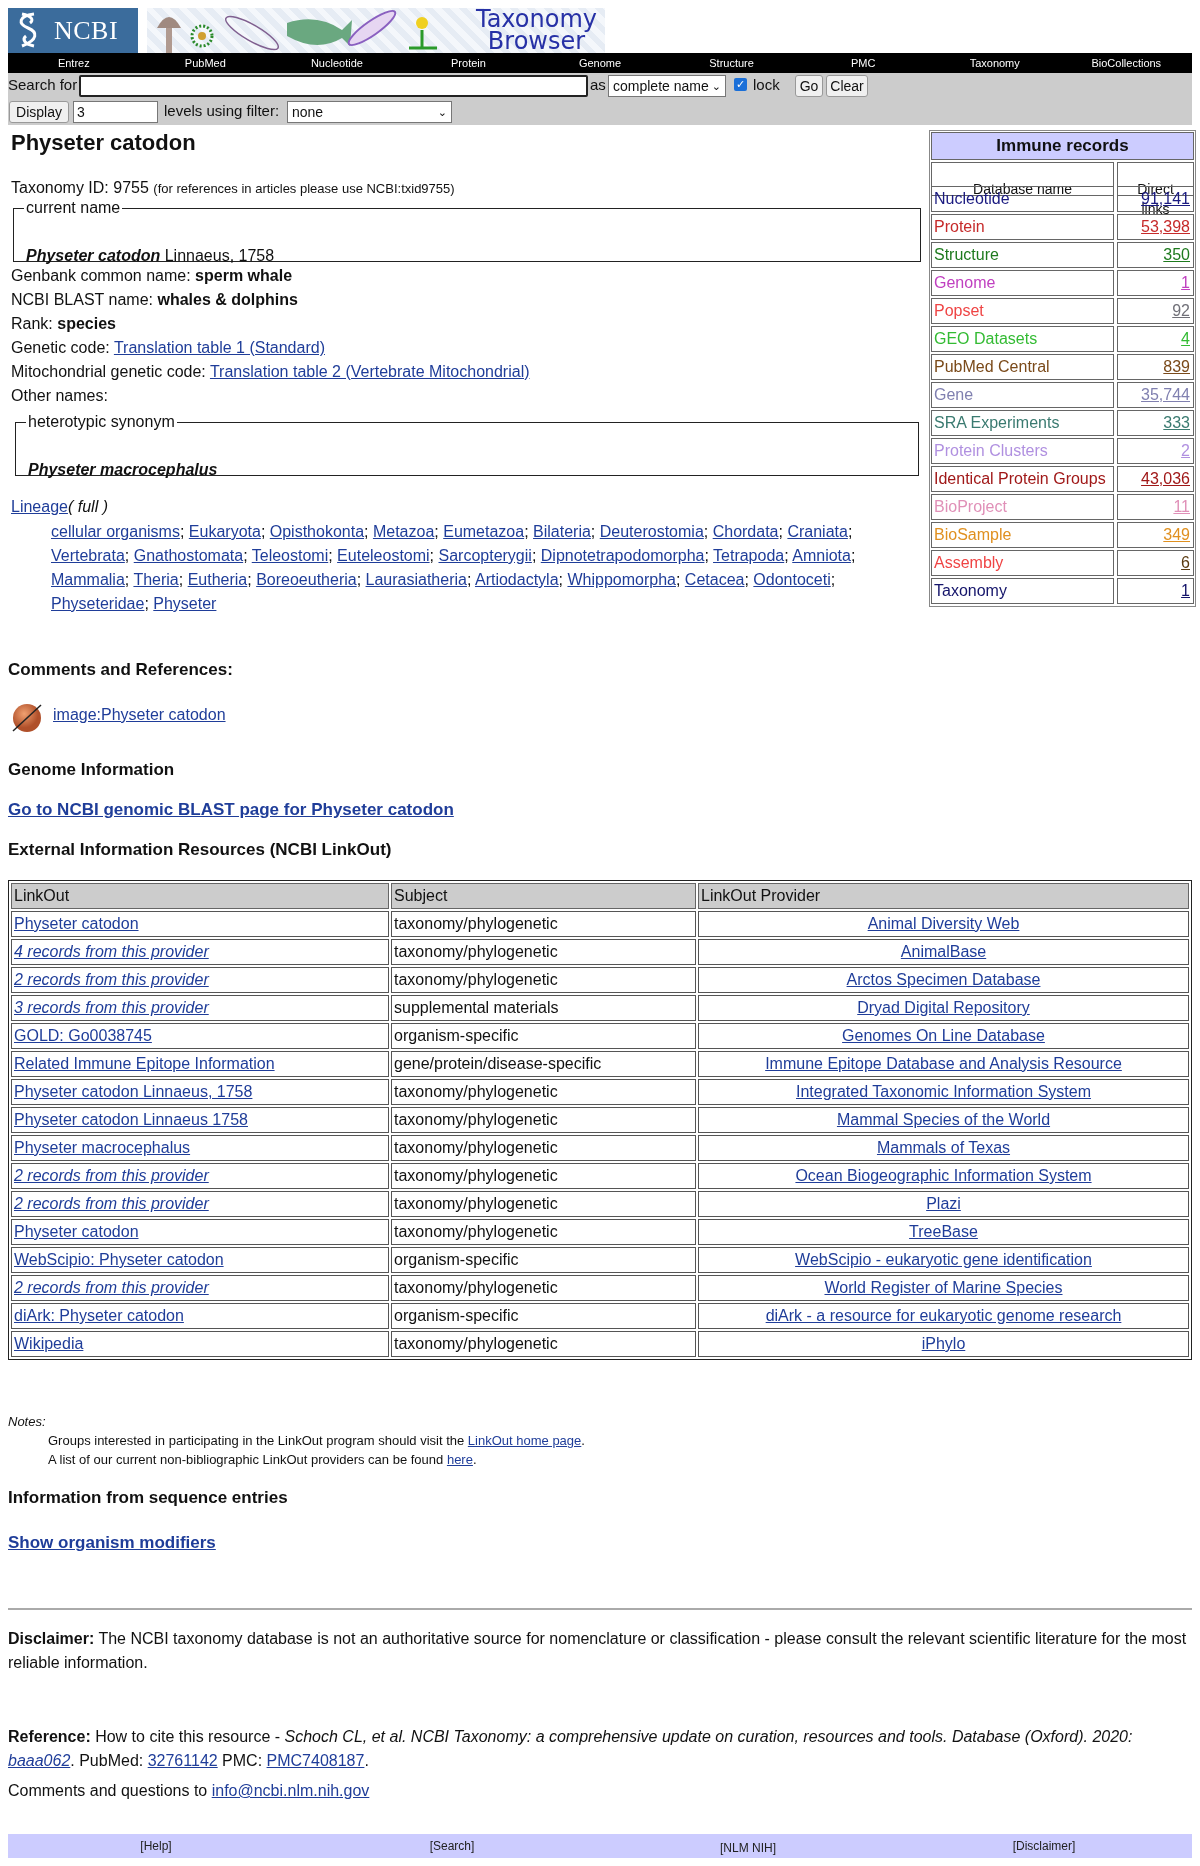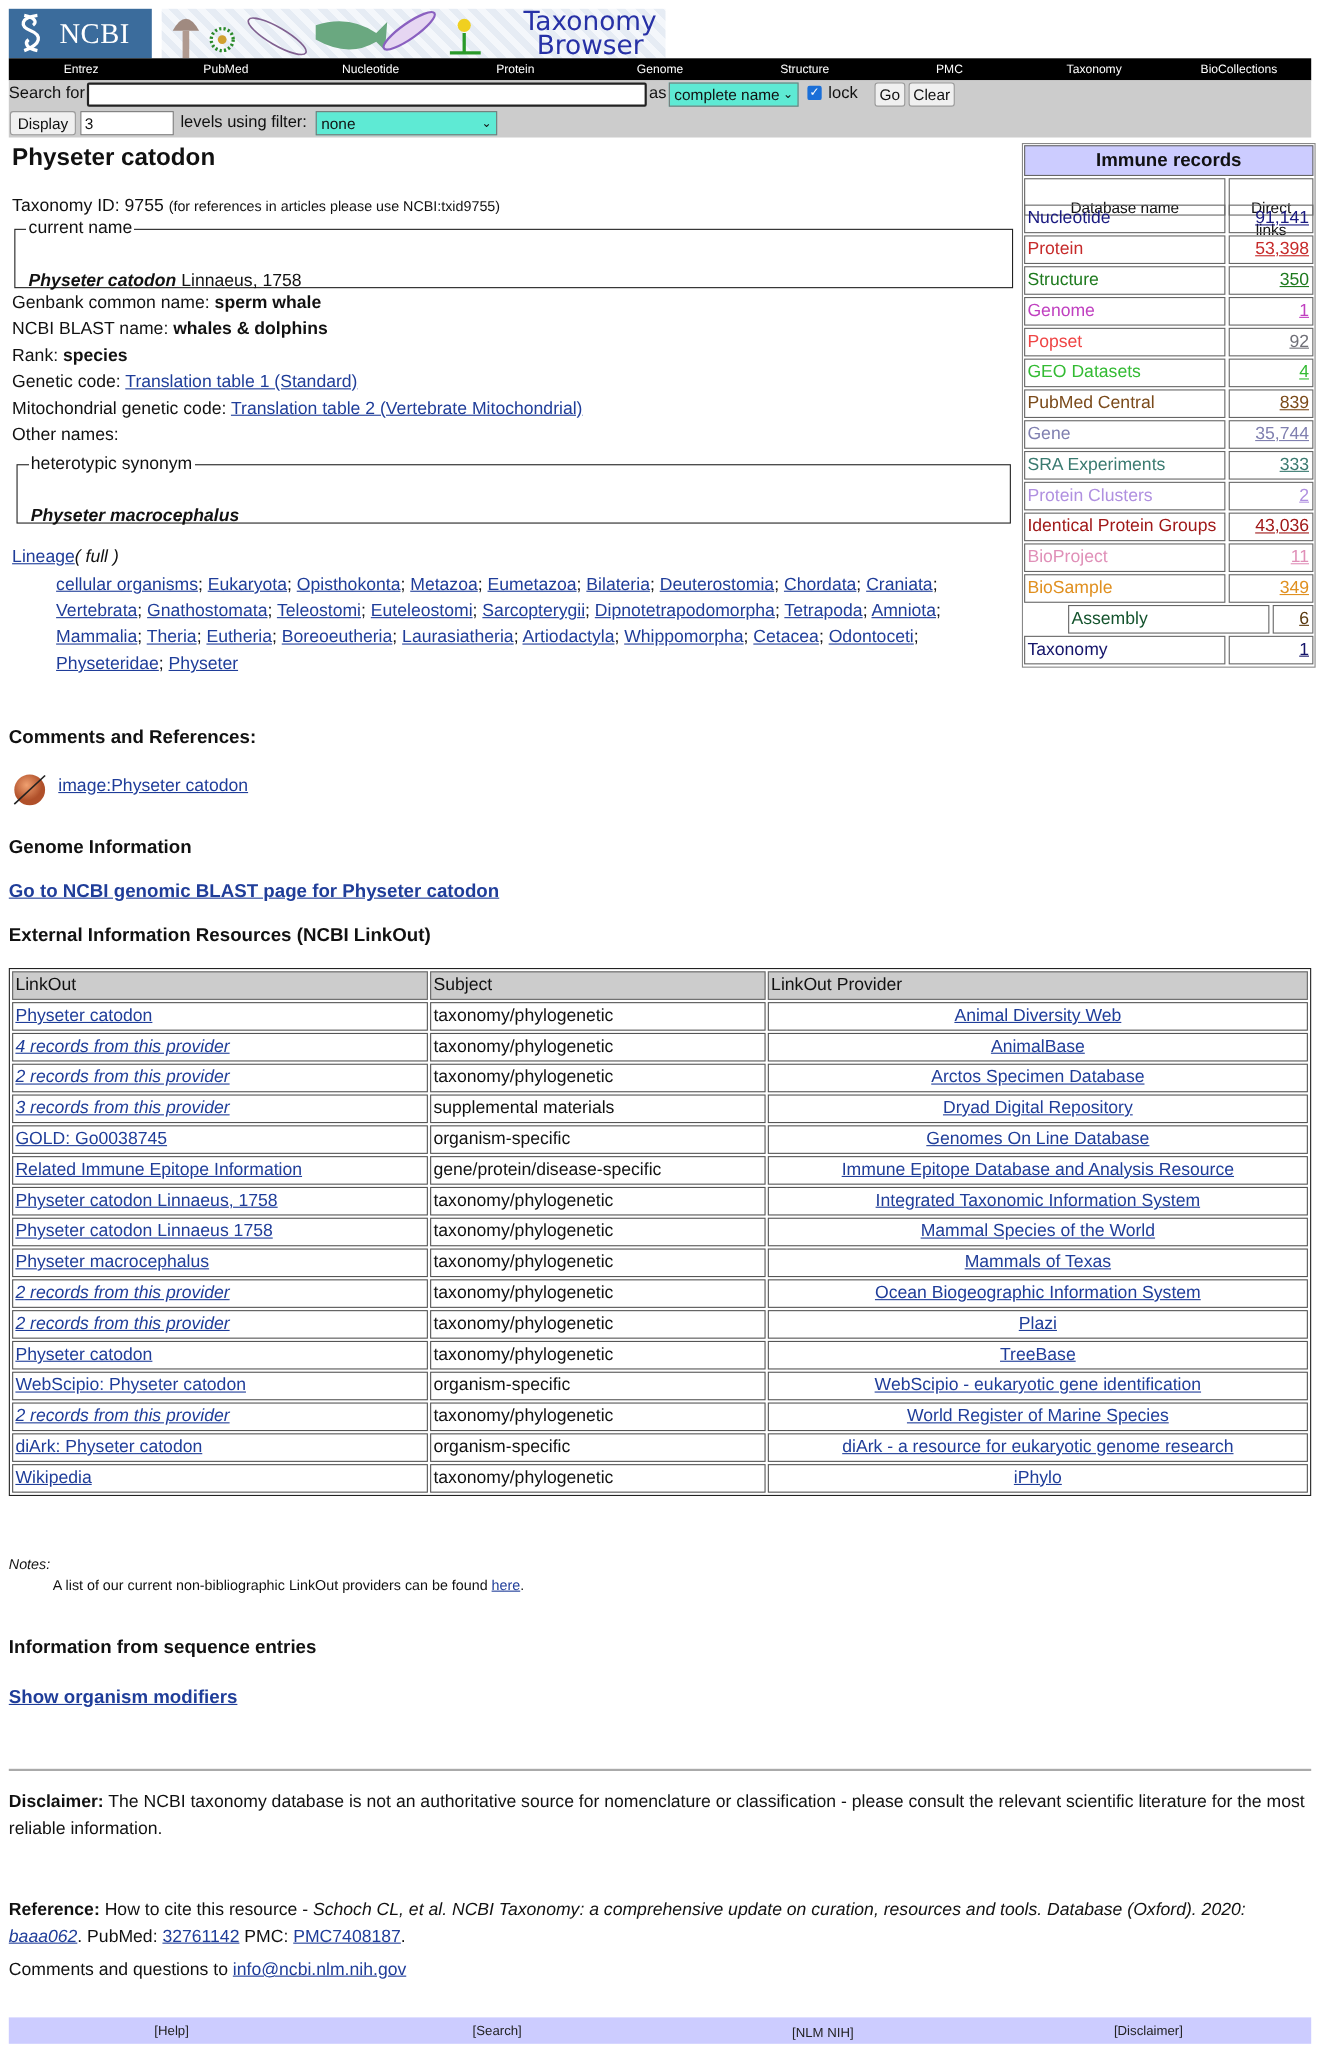--- a/index.html
+++ b/index.html
@@ -14,21 +14,21 @@
 
   
   #navbar { left: 8px; top: 53px; width: 1184px; height: 20px; background: #000; display: flex; }
   #navbar .nav-item { flex: 1; color: #fff; font-size: 11px; text-align: center; line-height: 20px; text-decoration: none; }
 
   
   #search-area { left: 8px; top: 73px; width: 1184px; height: 52px; background: #cccccc; font-size: 15px; }
   .lbl { position: absolute; font-size: 15px; line-height: 22px; }
   .inp { position: absolute; background: #fff; border: 1px solid #777; font-size: 14px; padding: 0 3px; box-sizing: border-box; height: 22px; line-height: 20px; }
   .btn { position: absolute; background: #f0f0f0; border: 1px solid #999; border-radius: 3px; font-size: 14px; height: 22px; line-height: 20px; text-align: center; box-sizing: border-box; }
-  .sel { position: absolute; background: #5eead4; border: 1px solid #777; font-size: 14px; height: 22px; line-height: 20px; padding: 0 4px; box-sizing: border-box; }
+  .sel { position: absolute; background: #ffffff; border: 1px solid #777; font-size: 14px; height: 22px; line-height: 20px; padding: 0 4px; box-sizing: border-box; }
   .sel .chev { position: absolute; right: 4px; top: 0; font-size: 11px; }
 
   
   #title { left: 11px; top: 130px; font-size: 22px; font-weight: bold; }
   .line { position: absolute; left: 11px; font-size: 16px; line-height: 20px; }
   .small { font-size: 13px; }
   fieldset.box { position: absolute; margin: 0; border: 1px solid #222; padding: 0; }
   fieldset.box legend { font-size: 16px; padding: 0 2px; margin-left: 10px; }
   fieldset.box .inner { position: absolute; left: 12px; font-size: 16px; }
 
@@ -220,21 +220,21 @@
       </div>
       <div class="row">
         <div class="c1" style="color: rgb(224, 144, 184);">BioProject</div>
         <div class="c2"><a style="color: rgb(224, 144, 184);">11</a></div>
       </div>
       <div class="row">
         <div class="c1" style="color: rgb(224, 144, 32);">BioSample</div>
         <div class="c2"><a style="color: rgb(224, 144, 32);">349</a></div>
       </div>
       <div class="row">
-        <div class="c1" style="color: #14532d; margin-left: 40px;">Assembly</div>
+        <div class="c1" style="color: #ef4444;">Assembly</div>
         <div class="c2"><a style="color: rgb(90, 58, 16);">6</a></div>
       </div>
       <div class="row">
         <div class="c1" style="color: rgb(20, 20, 106);">Taxonomy</div>
         <div class="c2"><a style="color: rgb(20, 20, 106);">1</a></div>
       </div>
     </div>
 </div>
 
 <div class="h3" style="top:660px;">Comments and References:</div>
@@ -343,20 +343,23 @@
         <td><a>Wikipedia</a></td>
         <td>taxonomy/phylogenetic</td>
         <td class="prov"><a>iPhylo</a></td>
       </tr>
     </tbody>
 </table>
 
 <div id="notes" class="abs">
   <i>Notes:</i>
   <div class="indent">
+    <span>Groups interested in participating in the LinkOut program should visit the </span><a>LinkOut home page</a>.
+  </div>
+  <div class="indent">
     <span>A list of our current non-bibliographic LinkOut providers can be found </span><a>here</a>.
   </div>
 </div>
 
 <div class="h3" style="top:1488px;">Information from sequence entries</div>
 <a class="abs" style="left:8px;top:1533px;font-size:17px;font-weight:bold;">Show organism modifiers</a>
 
 <div id="hr" class="abs"></div>
 
 <div class="para" style="top:1627px;">

